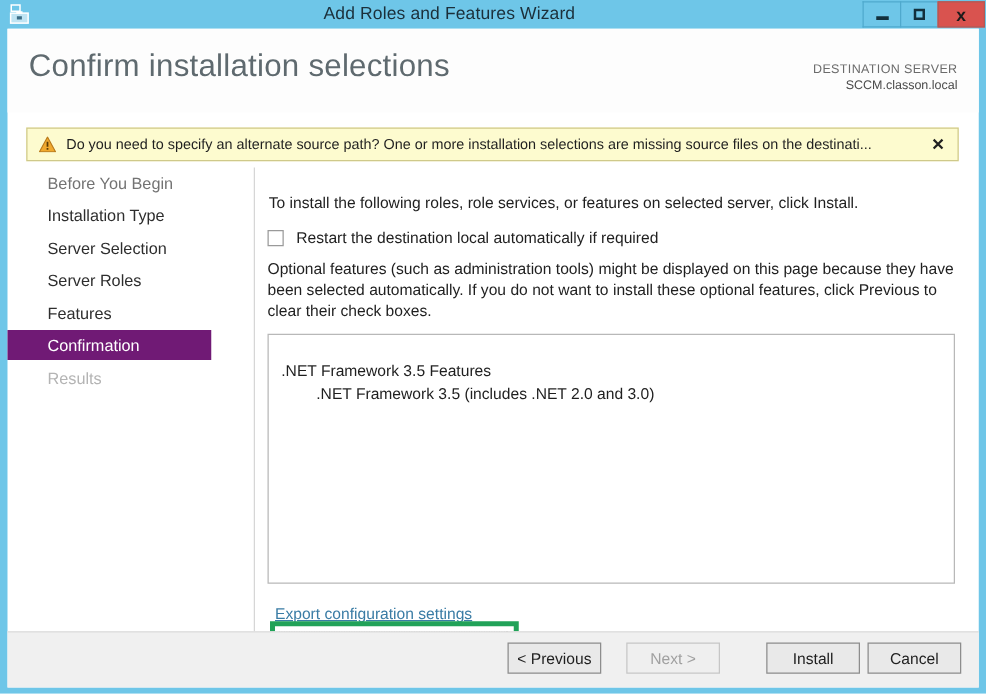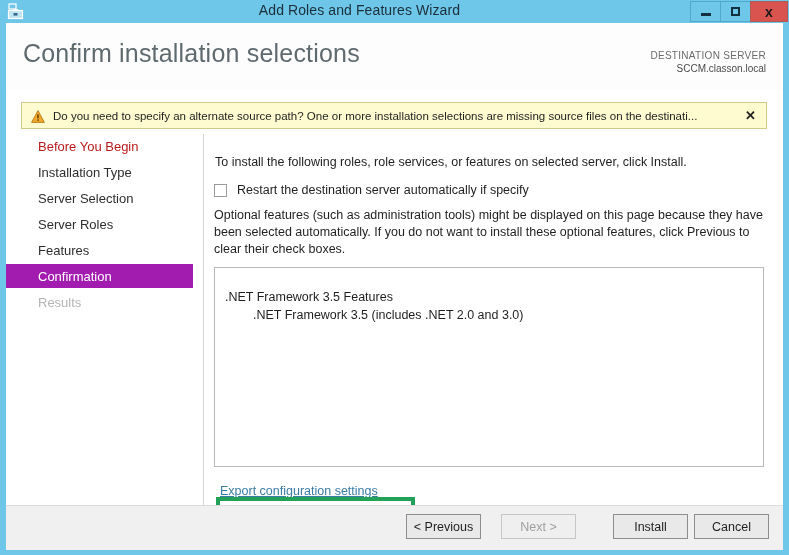--- a/index.html
+++ b/index.html
@@ -181,25 +181,25 @@
     height: 24px;
     display: flex;
     align-items: center;
     padding-left: 32px;
     font-size: 13px;
     color: #2e2e2e;
     box-sizing: border-box;
     margin-bottom: 2px;
     white-space: nowrap;
   }
-  .nav-item.link { color: #b91c1c; }
+  .nav-item.link { color: #737373; }
   .nav-item.selected {
-    background: #a21caf;
+    background: #701a75;
     color: #ffffff;
-    width: 187px;
+    width: 163px;
   }
   .nav-item.disabled { color: #b4b4b4; }
   .sidebar-divider {
     position: absolute;
     left: 197px; top: 111px;
     width: 1px;
     height: 382px;
     background: #d6d6d6;
   }
 
@@ -403,21 +403,21 @@
         <span>Results</span>
       </div>
     </div>
     <div class="sidebar-divider"></div>
 
     <div class="content">
       <div class="content-line intro-line">To install the following roles, role services, or features on selected server, click Install.</div>
 
       <div class="checkbox-row">
         <span class="checkbox"></span>
-        <span class="content-line">Restart the destination server automatically if specify</span>
+        <span class="content-line">Restart the destination local automatically if required</span>
       </div>
 
       <div class="optional-para">Optional features (such as administration tools) might be displayed on this page because they have been selected automatically. If you do not want to install these optional features, click Previous to clear their check boxes.</div>
 
       <div class="list-box">
         <div class="list-item first">.NET Framework 3.5 Features</div>
         <div class="list-item indent">.NET Framework 3.5 (includes .NET 2.0 and 3.0)</div>
       </div>
     </div>
 

